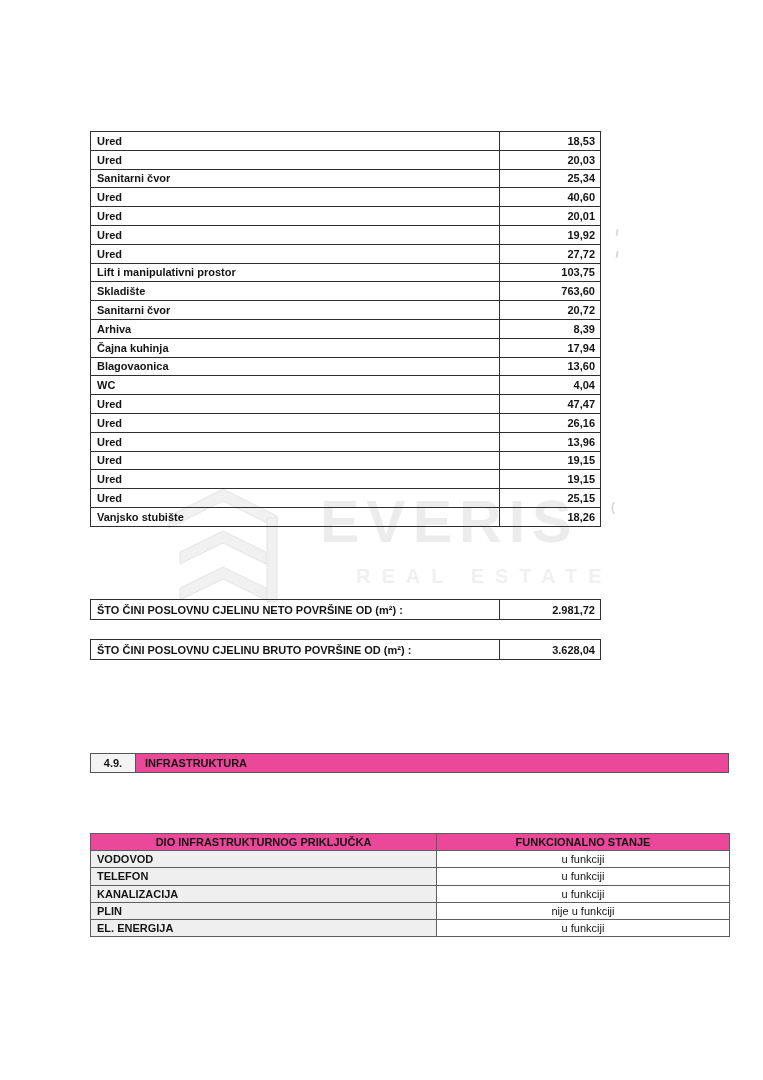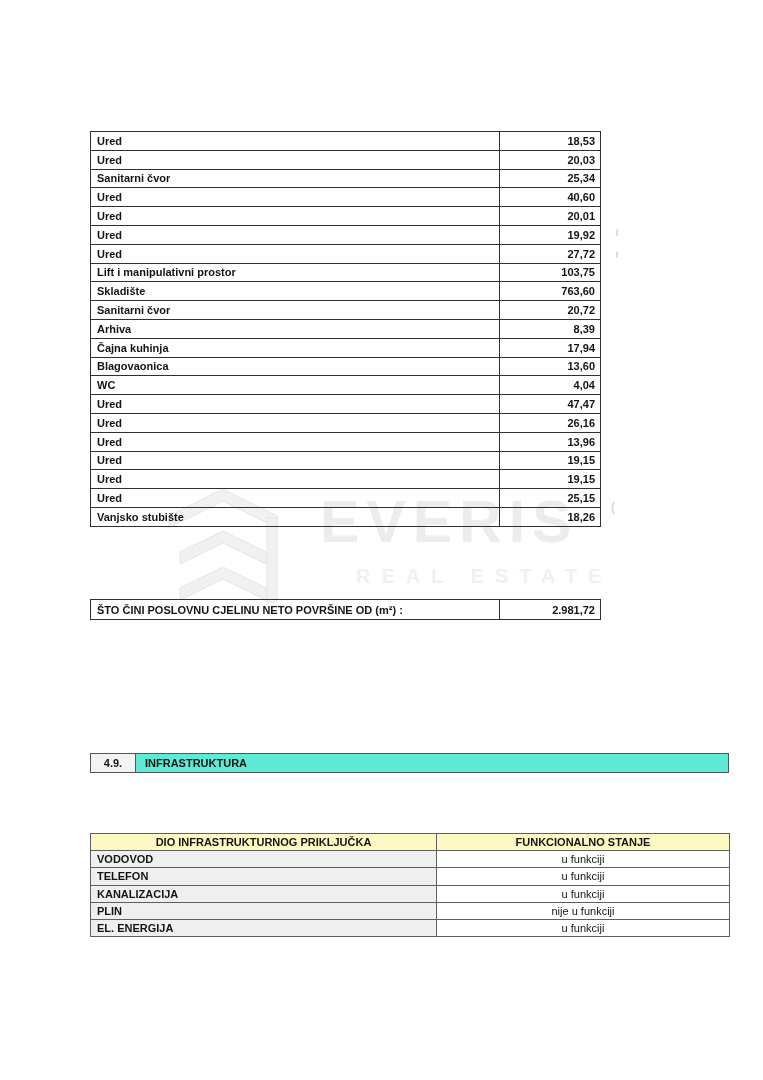--- a/index.html
+++ b/index.html
@@ -56,31 +56,31 @@
 
   
   .section-heading { position:absolute; left:90px; top:753px; width:638px; z-index:2;padding-left:15px; }
   .section-heading td {
     border:1px solid #555555;
     height:18px;
     font-size:11px; font-weight:bold;
     padding:0; white-space:nowrap;
   }
   .section-heading td.num-cell { background:#f3f3f3; text-align:center; }
-  .section-heading td.title-cell { background:#5eead4; padding-left:9px; text-align:left; }
+  .section-heading td.title-cell { background:#ec4899; padding-left:9px; text-align:left; }
 
   
   .infra-table { position:absolute; left:90px; top:833px; width:639px; z-index:2; }
   .infra-table th, .infra-table td {
     border:1px solid #5e5e5e;
     height:16.2px;
     font-size:11px;
     padding:0; white-space:nowrap; overflow:hidden;
   }
-  .infra-table th { background:#fef9c3; font-weight:bold; text-align:center; }
+  .infra-table th { background:#ec4899; font-weight:bold; text-align:center; }
   .infra-table td.iname-cell { background:#efefef; font-weight:bold; text-align:left; padding-left:6px; }
   .infra-table td.istatus-cell { background:#ffffff; font-weight:normal; text-align:center; }
 
   
   .artifact { position:absolute; z-index:1; color:#d6d6d6; }
   .tick { width:2px; height:7px; background:#dadada; border-radius:2px; transform:rotate(8deg); }
   .paren { font-size:12px; font-weight:bold; }
 </style>
 </head>
 <body>
@@ -221,20 +221,32 @@
         <col style="width:101px">
       </colgroup>
     <tbody>
       <tr>
         <td class="label-cell">ŠTO ČINI POSLOVNU CJELINU NETO POVRŠINE OD (m²) :</td>
         <td class="value-cell">2.981,72</td>
       </tr>
     </tbody>
   </table>
 
+  <table class="summary-table bruto">
+    <colgroup>
+        <col style="width:409px">
+        <col style="width:101px">
+      </colgroup>
+    <tbody>
+      <tr>
+        <td class="label-cell">ŠTO ČINI POSLOVNU CJELINU BRUTO POVRŠINE OD (m²) :</td>
+        <td class="value-cell">3.628,04</td>
+      </tr>
+    </tbody>
+  </table>
 
   <table class="section-heading">
     <colgroup>
         <col style="width:45px">
         <col style="width:593px">
       </colgroup>
     <tbody>
       <tr>
         <td class="num-cell">4.9.</td>
         <td class="title-cell">INFRASTRUKTURA</td>

